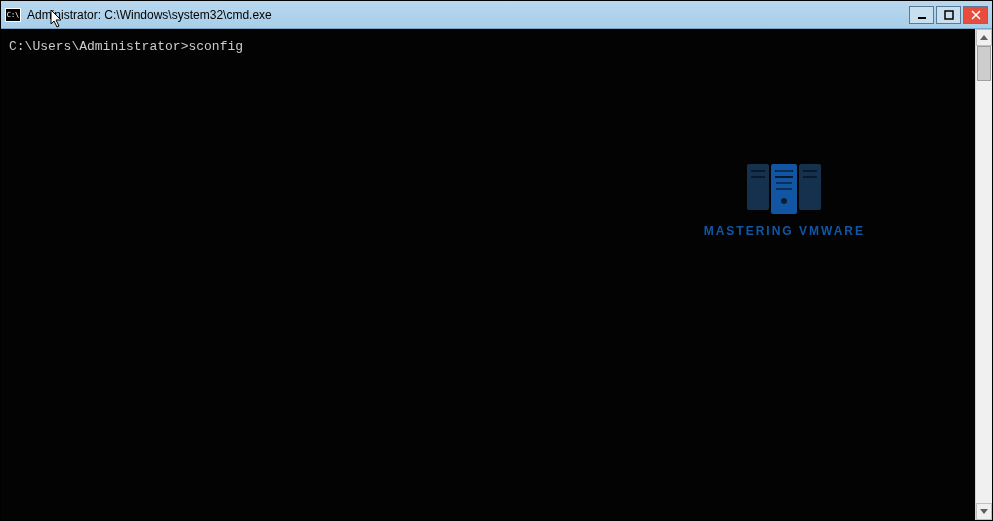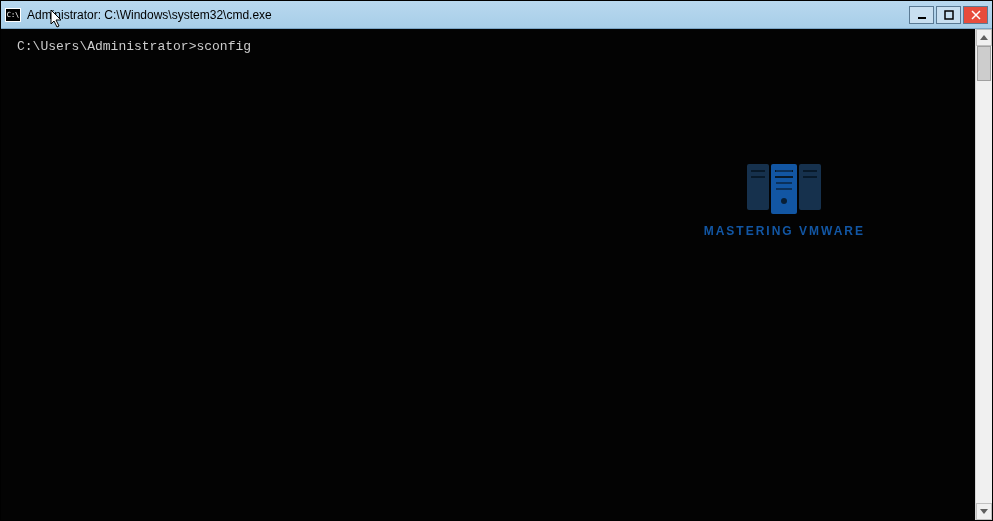--- a/index.html
+++ b/index.html
@@ -75,21 +75,21 @@
       display: flex;
       background: #fff;
       position: relative;
     }
     .console {
       flex: 1;
       background: #030303;
       color: #ccc;
       font-family: Consolas, "Courier New", monospace;
       font-size: 13px;
-      padding: 8px 16px;
+      padding: 8px 8px;
       overflow: hidden;
       position: relative;
     }
     .console-line {
       white-space: pre;
       line-height: 1.6;
     }
     .scrollbar {
       width: 17px;
       background: #f0f0f0;

